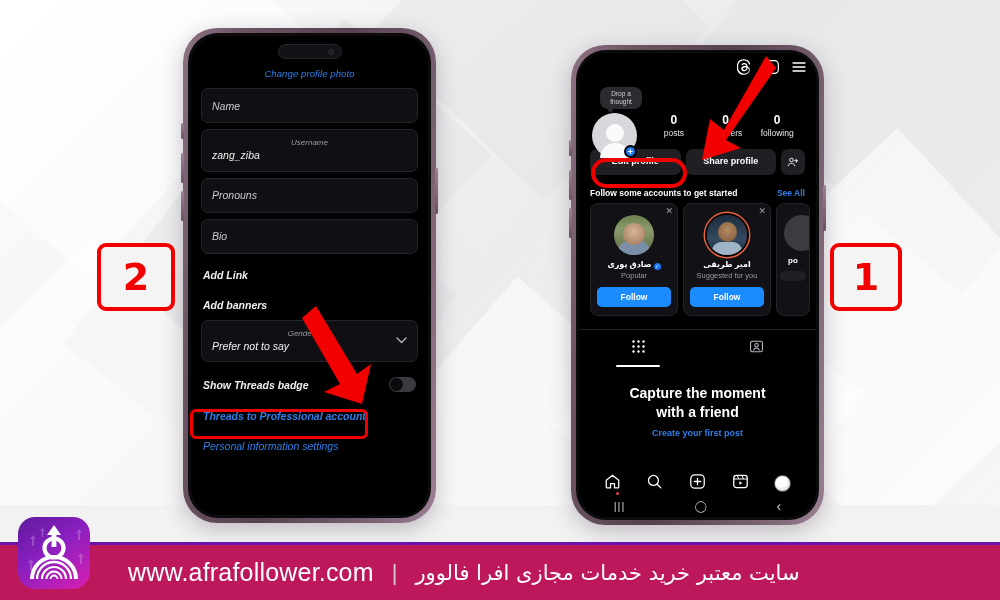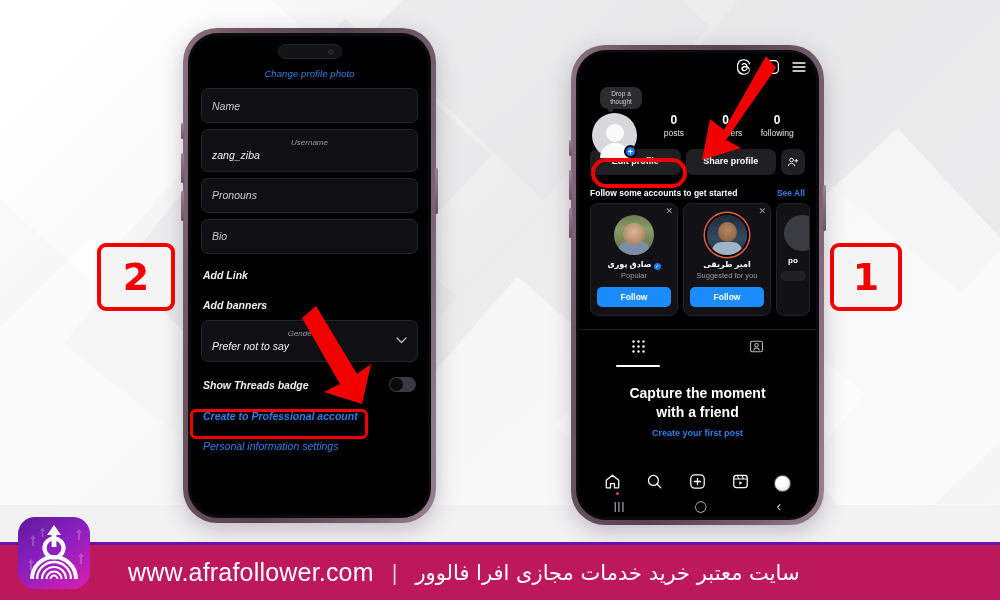--- a/index.html
+++ b/index.html
@@ -351,21 +351,21 @@
           </div>
         </div>
 
         <div class="toggle-row">
           <div class="t">Show Threads badge</div>
           <div class="switch">
             <div class="knob"></div>
           </div>
         </div>
 
-        <div class="blue-link b">Create to Professional account</div>
+        <div class="blue-link b">Threads to Professional account</div>
 
         <div class="blue-link">Personal information settings</div>
 
       </div>
     </div>
   </div>
 </div>
 
 <div class="phone phone-right">
   <div class="sbtn l" style="top:95px;height:16px;"></div>

